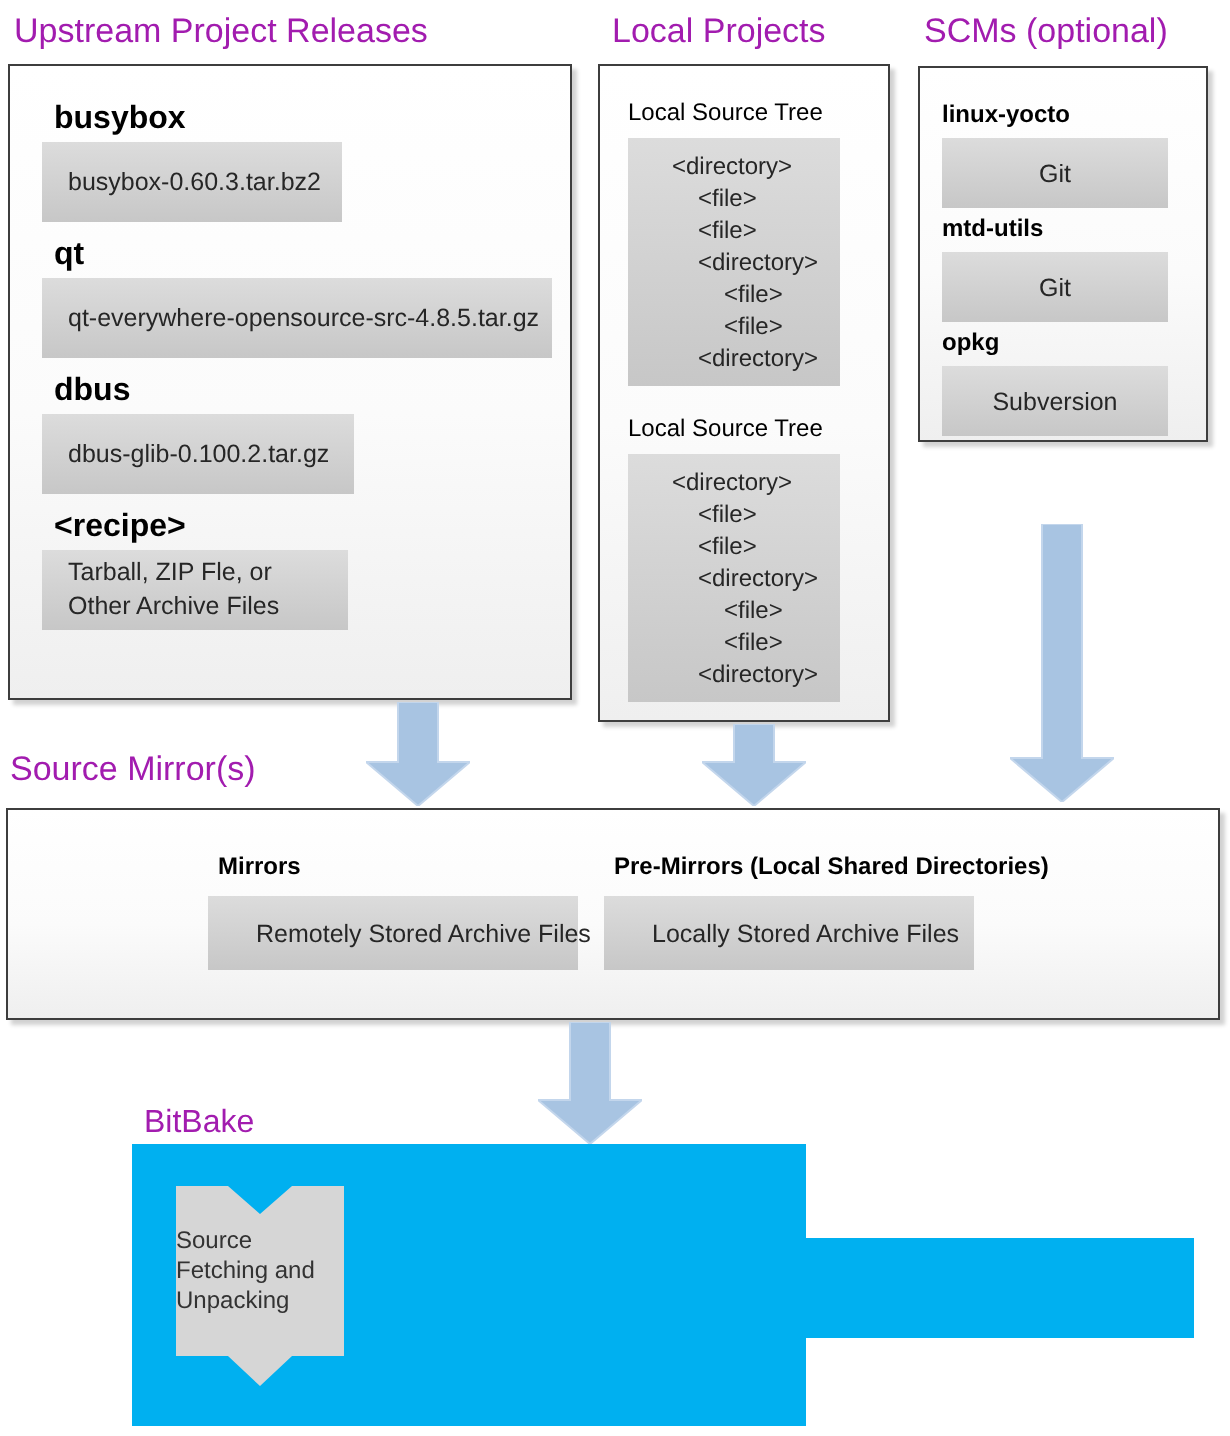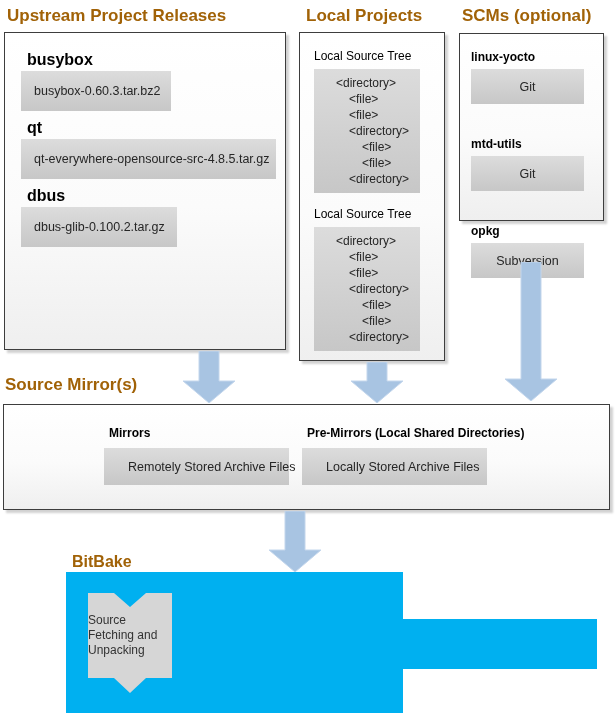--- a/index.html
+++ b/index.html
@@ -7,21 +7,21 @@
   #canvas {
     position: relative;
     width: 615px; height: 718px;
     background: #fff;
     font-family: "Liberation Sans", sans-serif;
     color: #000;
     overflow: hidden;
   }
   .sec-title {
     position: absolute;
-    font-size: 17px; font-weight: bold; color: #a16207;
+    font-size: 17px; font-weight: normal; color: #a21caf;
     white-space: nowrap;
   }
   .t-upstream { left: 7px;  top: 6px; }
   .t-local    { left: 306px; top: 6px; }
   .t-scms     { left: 462px; top: 6px; }
   .t-mirrors  { left: 5px;  top: 375px; }
   .t-bitbake  { left: 72px; top: 553px; font-size: 16px; }
 
   .obox {
     position: absolute;
@@ -52,21 +52,21 @@
     width: 106px; margin-bottom: 14px;
     background: linear-gradient(180deg, var(--gray-top,#dcdcdc), var(--gray-bottom,#c7c7c7));
     font-size: 12px; color: #262626; padding: 6px 16px;
   }
   .tree-line { line-height: 16px; white-space: pre; }
   .lv0 { padding-left: 6px; } .lv1 { padding-left: 19px; } .lv2 { padding-left: 32px; }
 
   
   .scm-label { font-size: 12px; font-weight: bold; line-height: 16px; margin-bottom: 4px; white-space: nowrap; }
   .scm-box {
-    width: 113px; height: 35px; margin-bottom: 32px;
+    width: 113px; height: 35px; margin-bottom: 2px;
     background: linear-gradient(180deg, var(--gray-top,#dcdcdc), var(--gray-bottom,#c7c7c7));
     font-size: 12.5px; color: #262626;
     display: flex; align-items: center; justify-content: center;
   }
 
   
   .mirror-group { position: absolute; top: 20px; }
   .mg-1 { left: 100px; } .mg-2 { left: 298px; }
   .mirror-label { font-size: 12px; font-weight: bold; line-height: 17px; margin: 0 0 6px 5px; white-space: nowrap; }
   .mirror-gbox {
@@ -116,20 +116,27 @@
         <div class="up-item">
           <div class="item-label">qt</div>
           <div class="gbox up-g1">
             <div>qt-everywhere-opensource-src-4.8.5.tar.gz</div>
           </div>
         </div>
         <div class="up-item">
           <div class="item-label">dbus</div>
           <div class="gbox up-g2">
             <div>dbus-glib-0.100.2.tar.gz</div>
+          </div>
+        </div>
+        <div class="up-item">
+          <div class="item-label">&lt;recipe&gt;</div>
+          <div class="gbox up-g3">
+            <div>Tarball, ZIP Fle, or</div>
+            <div>Other Archive Files</div>
           </div>
         </div>
       </div>
   </div>
 
   <div class="obox" id="box-local">
     <div>
         <div class="tree">
           <div class="tree-head">Local Source Tree</div>
           <div class="tree-box">

